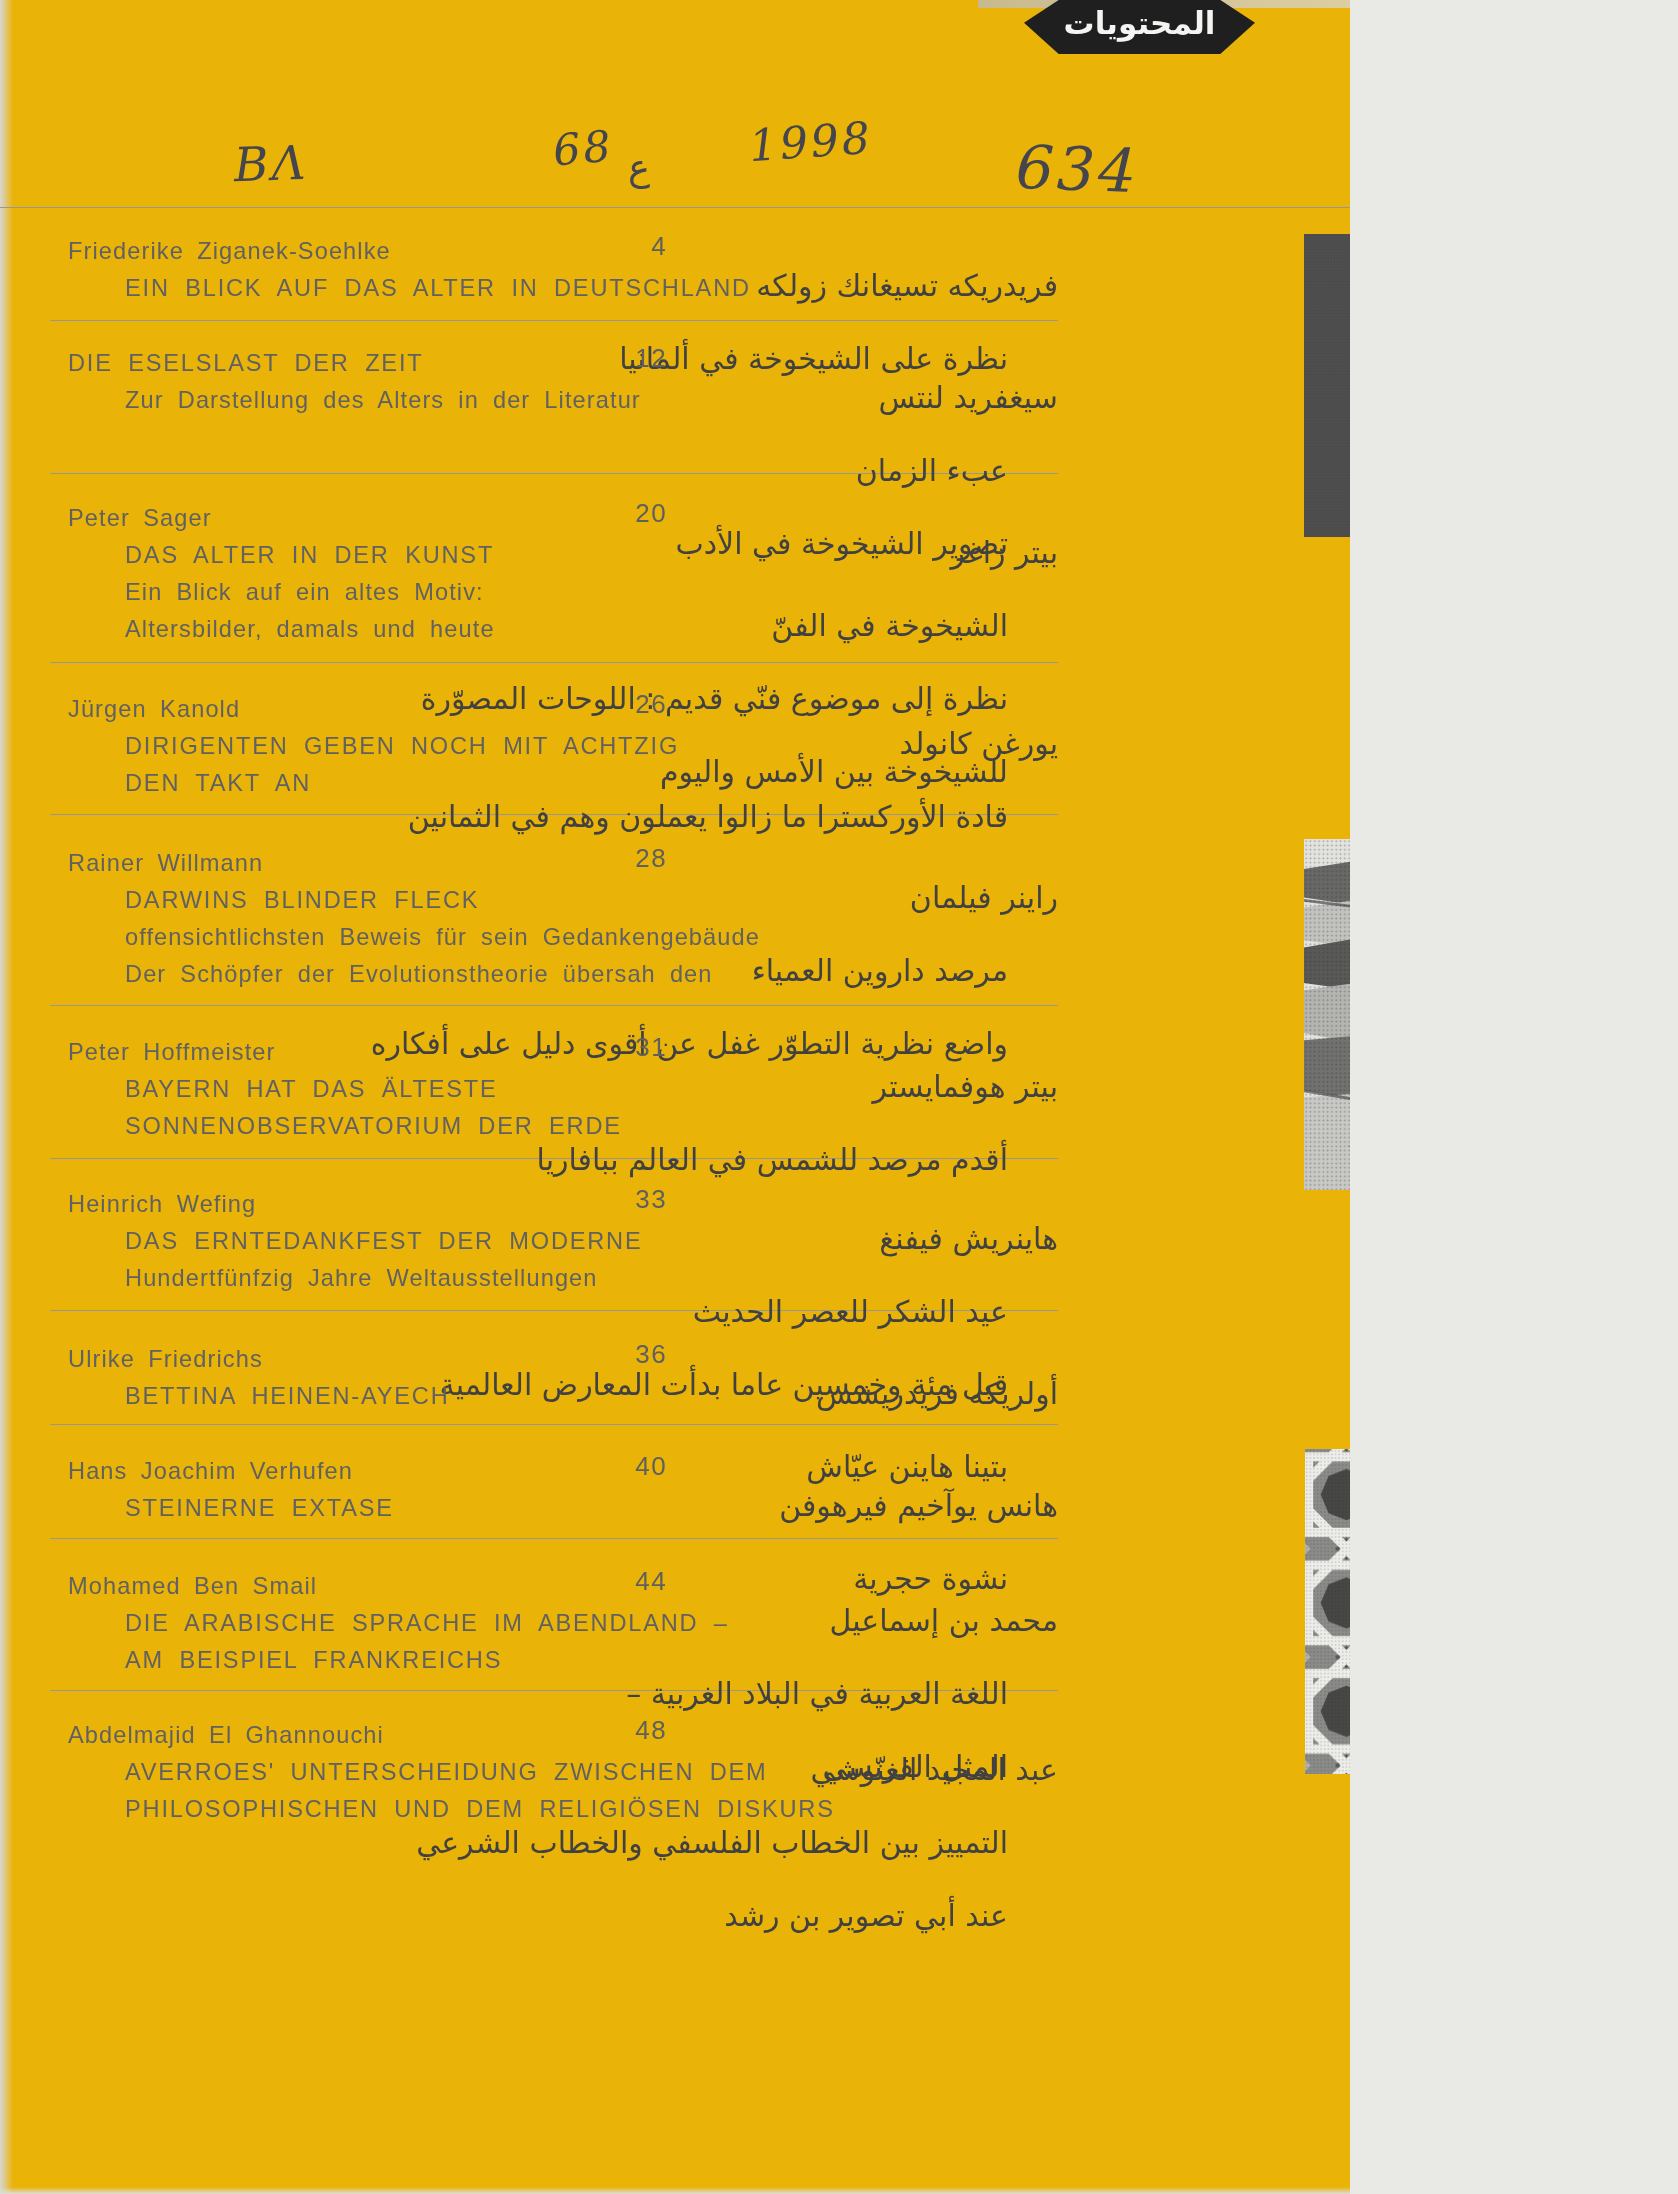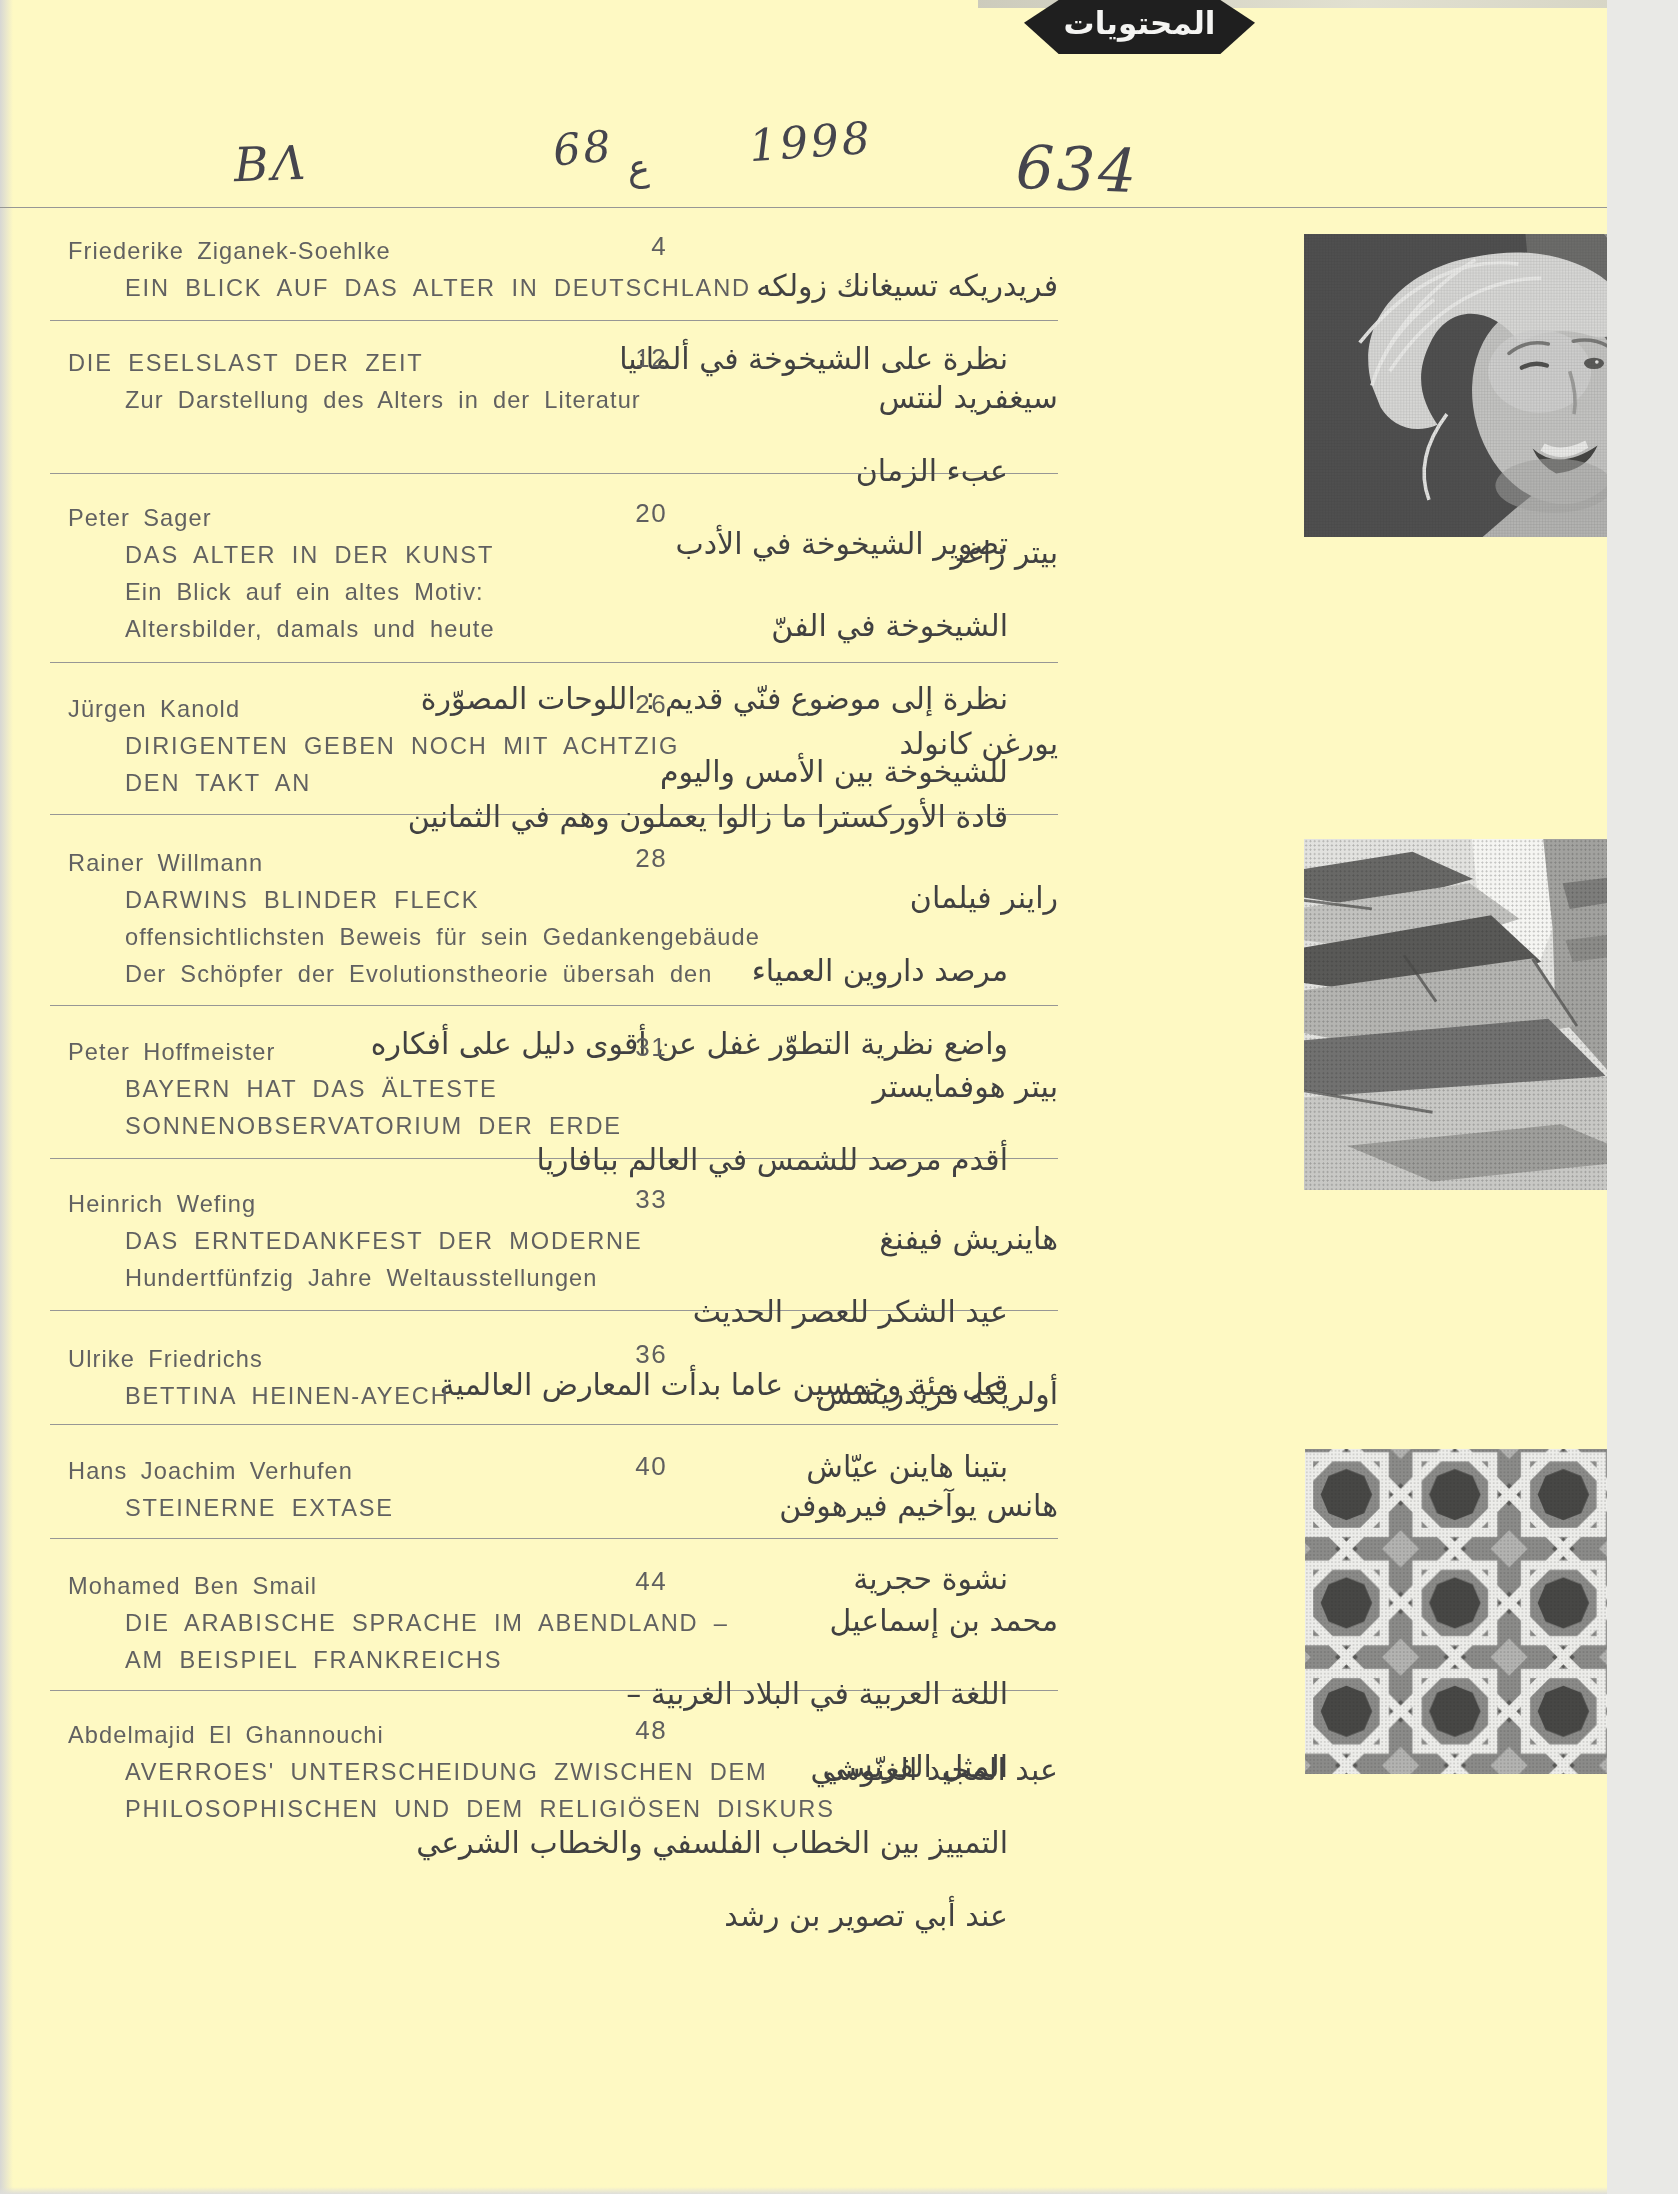--- a/index.html
+++ b/index.html
@@ -1,19 +1,19 @@
 <!DOCTYPE html>
 <html style="font-size:11.4px"><head>
 <meta charset="utf-8">
 <style>
   html,body{margin:0;padding:0;background:#e9e9e6;}
   .page{
     position:relative;
-    width:1607px;height:2194px;
-    background:#fef9c3;
+    width:1350px;height:2194px;
+    background:#eab308;
     overflow:hidden;
     font-family:"Liberation Sans", sans-serif;
   }
   
   .edge-left{position:absolute;left:0;top:0;width:13px;height:100%;
     background:linear-gradient(to right,#d7d7d4,rgba(246,246,244,0));}
   .edge-bottom{position:absolute;left:0;bottom:0;width:100%;height:7.1px;
     background:linear-gradient(to top,#dededb,rgba(246,246,244,0));}
   .top-smudge{position:absolute;left:978px;top:0;width:701px;height:7.9px;
     background:linear-gradient(to right,#bcbcba,#d8d8d5 55%,#c6c6c3);opacity:.75;}

